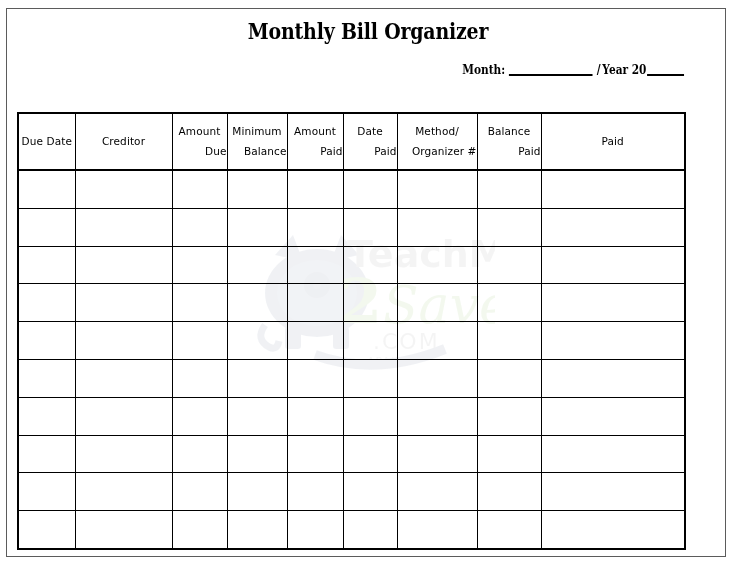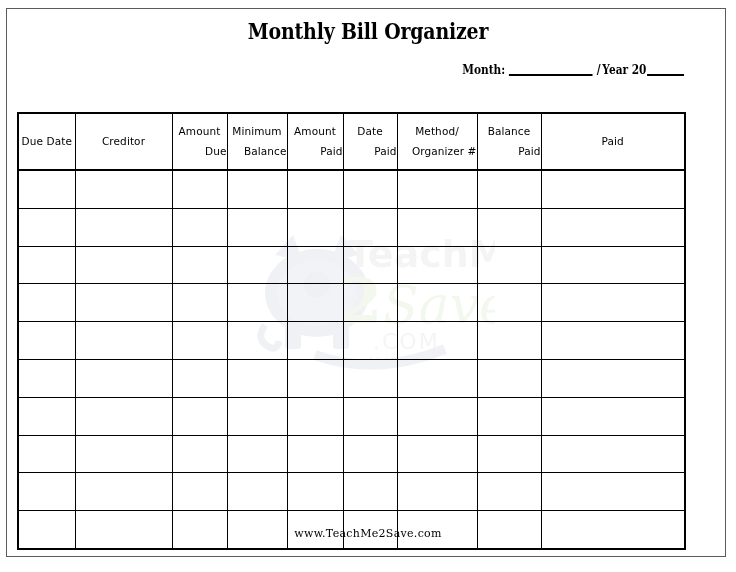--- a/index.html
+++ b/index.html
@@ -321,15 +321,14 @@
           <td></td>
           <td></td>
           <td></td>
           <td></td>
           <td></td>
           <td></td>
         </tr>
       </tbody>
   </table>
 
-  <div id="footer">www.TeachMe2Save.com</div>
 
 </div>
 
 </body></html>

